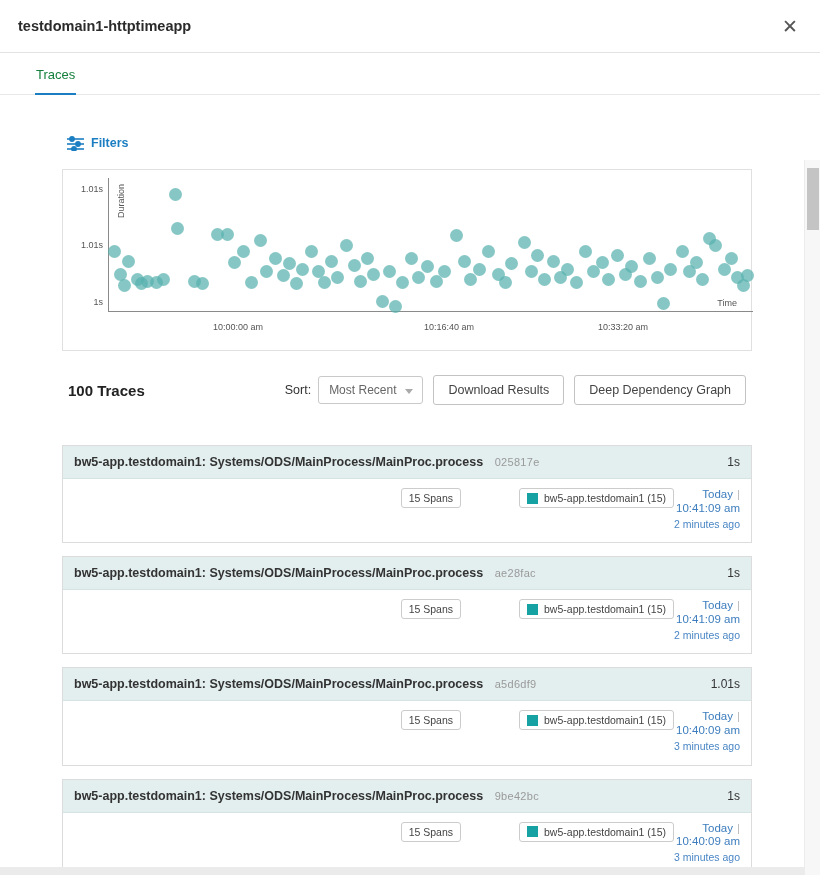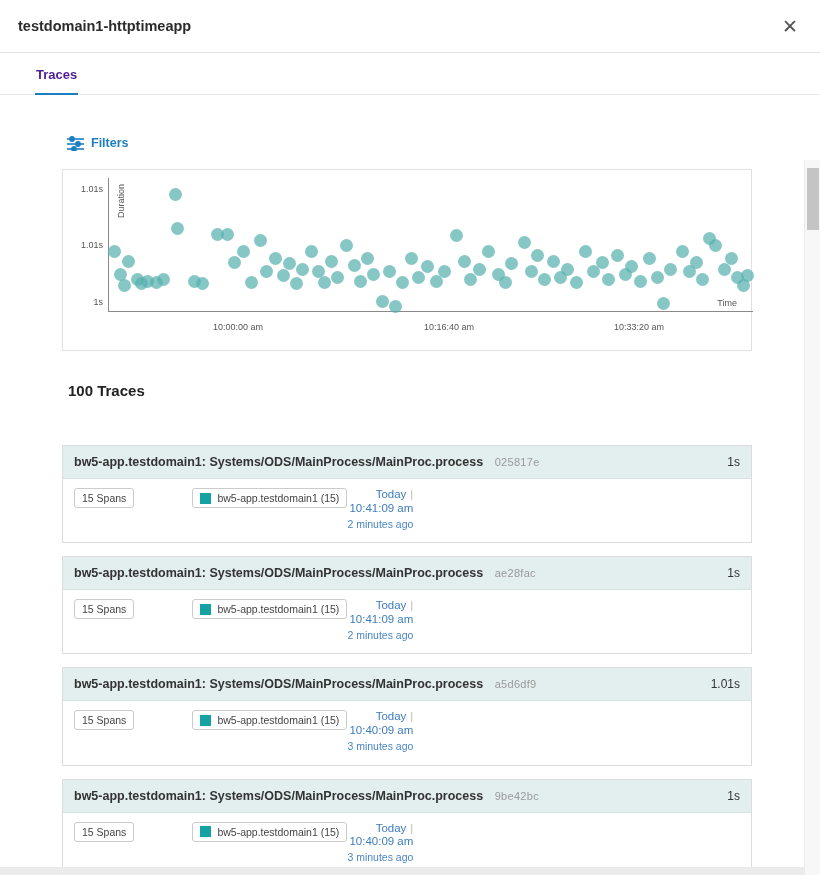--- a/index.html
+++ b/index.html
@@ -7,21 +7,21 @@
   body {
     font-family: "Liberation Sans", sans-serif;
     background:#fff; color:#333; position:relative; overflow:hidden;
   }
   
   .header { height:53px; border-bottom:1px solid #e3e3e3; display:flex; align-items:center; justify-content:space-between; padding:0 18px;gap:16px; }
   .title { font-size:14.5px; font-weight:bold; color:#2b2b2b; }
   .close { font-size:19px; color:#555; cursor:pointer; line-height:1; padding:4px; }
   
   .tabs { border-bottom:1px solid #e8e8e8; padding-left:35px; }
-  .tab { display:inline-block; color:#4c1d95; font-size:13px; font-weight:bold; padding:14px 1px 11px; border-bottom:2px solid #1b7ec2; margin-bottom:-1px; cursor:pointer; }
+  .tab { display:inline-block; color:#15803d; font-size:13px; font-weight:normal; padding:14px 1px 11px; border-bottom:2px solid #1b7ec2; margin-bottom:-1px; cursor:pointer; }
   
   .content { position:absolute; top:115px; left:0; right:16px; bottom:0; overflow:hidden; padding:0 52px 0 62px; }
   .filters-row { margin:18px 0 16px; display:flex; align-items:center; color:#1b7ec2; padding-left:5px; cursor:pointer; height:20px; }
   .filters-row svg { display:block; }
   .filters-label { margin-left:7px; font-size:12.5px; font-weight:bold; }
   
   .chart-box { border:1px solid #e0e0e0; height:182px; position:relative; background:#fff; }
   .plot { position:absolute; left:45px; top:8px; width:645px; height:134px; }
   .y-axis { position:absolute; left:0; top:0; bottom:0; width:1px; background:#8a8a8a; }
   .x-axis { position:absolute; left:0; right:0; bottom:0; height:1px; background:#8a8a8a; }
@@ -38,21 +38,21 @@
   .select { border:1px solid #c9c9c9; border-radius:3px; height:28px; padding:0 26px 0 10px; font-size:12px; color:#666; display:flex; align-items:center; position:relative; background:#fff; cursor:pointer; }
   .select .caret { position:absolute; right:9px; top:12px; width:0; height:0; border-left:4px solid transparent; border-right:4px solid transparent; border-top:5px solid #aaa; }
   .btn { border:1px solid #c3c3c3; border-radius:3px; height:30px; padding:0 14px; font-size:12.5px; color:#444; background:#fff; display:flex; align-items:center; cursor:pointer; }
   
   .trace-list { margin-top:26px; display:flex; flex-direction:column; gap:13px; }
   .card { border:1px solid #dcdcdc; cursor:pointer; background:#fff; }
   .card-header { background:#e3eeee; padding:9px 11px; display:flex; justify-content:space-between; align-items:center; border-bottom:1px solid #d5e3e3; }
   .card-title { font-size:12.5px; font-weight:bold; color:#333; }
   .trace-id { font-size:11px; color:#9a9a9a; font-weight:normal; margin-left:8px; letter-spacing:.3px; }
   .duration { font-size:12px; color:#333; }
-  .card-body { padding:9px 11px 12px; display:flex; justify-content:flex-start; }
+  .card-body { padding:9px 11px 12px; display:flex; justify-content:flex-end; }
   .chips { display:flex; align-items:flex-start; }
   .chip { border:1px solid #ccc; border-radius:3px; font-size:10.5px; color:#444; padding:3px 7px; background:#fff; display:flex; align-items:center; white-space:nowrap; }
   .service-chip { margin-left:58px; }
   .swatch { width:11px; height:11px; background:#16a2a2; margin-right:6px; flex:none; }
   .when { text-align:right; font-size:11.5px; color:#3d7dbd; line-height:1.2; }
   .when .pipe { color:#bbb; margin-left:4px; }
   .ago { font-size:10.5px; margin-top:2px; color:#4a86c5; }
   
   .scrollbar { position:absolute; top:160px; right:0; width:16px; bottom:0; background:#f7f7f7; border-left:1px solid #ececec; }
   .scroll-thumb { position:absolute; top:8px; left:2px; width:12px; height:62px; background:#c4c4c4; }
@@ -89,21 +89,21 @@
   </div>
 
   <div class="chart-box">
     <div class="ytick" style="top:14px">1.01s</div>
     <div class="ytick" style="top:70px">1.01s</div>
     <div class="ytick" style="top:127px">1s</div>
     <div class="ylabel">Duration</div>
     <div class="xlabel">Time</div>
     <div class="xtick" style="left:135px">10:00:00 am</div>
     <div class="xtick" style="left:346px">10:16:40 am</div>
-    <div class="xtick" style="left:536px">10:33:20 am</div>
+    <div class="xtick" style="left:520px">10:33:20 am</div>
     <div class="plot" id="plot">
       <div class="y-axis"></div>
       <div class="x-axis"></div>
     <div class="dot" style="left: calc(1% - 6.5px); top: calc(55% - 6.5px); background: rgb(87, 178, 174);"></div>
         <div class="dot" style="left: calc(2% - 6.5px); top: calc(72% - 6.5px); background: rgb(87, 178, 174);"></div>
         <div class="dot" style="left: calc(2.5% - 6.5px); top: calc(80% - 6.5px); background: rgb(87, 178, 174);"></div>
         <div class="dot" style="left: calc(3.2% - 6.5px); top: calc(62% - 6.5px); background: rgb(87, 178, 174);"></div>
         <div class="dot" style="left: calc(4.5% - 6.5px); top: calc(76% - 6.5px); background: rgb(87, 178, 174);"></div>
         <div class="dot" style="left: calc(5.2% - 6.5px); top: calc(79% - 6.5px); background: rgb(87, 178, 174);"></div>
         <div class="dot" style="left: calc(6.2% - 6.5px); top: calc(77% - 6.5px); background: rgb(87, 178, 174);"></div>
@@ -181,20 +181,29 @@
         <div class="dot" style="left: calc(95.6% - 6.5px); top: calc(68% - 6.5px); background: rgb(87, 178, 174);"></div>
         <div class="dot" style="left: calc(96.6% - 6.5px); top: calc(60% - 6.5px); background: rgb(87, 178, 174);"></div>
         <div class="dot" style="left: calc(97.6% - 6.5px); top: calc(74% - 6.5px); background: rgb(87, 178, 174);"></div>
         <div class="dot" style="left: calc(98.6% - 6.5px); top: calc(80% - 6.5px); background: rgb(87, 178, 174);"></div>
         <div class="dot" style="left: calc(99.2% - 6.5px); top: calc(73% - 6.5px); background: rgb(87, 178, 174);"></div>
       </div>
   </div>
 
   <div class="results-row">
     <div class="count">100 Traces</div>
+    <div class="controls">
+      <span class="sort-label">Sort:</span>
+      <div class="select">
+        <span>Most Recent</span>
+        <span class="caret"></span>
+      </div>
+      <div class="btn">Download Results</div>
+      <div class="btn">Deep Dependency Graph</div>
+    </div>
   </div>
 
   <div class="trace-list">
 
     <div class="card">
       <div class="card-header">
         <div class="card-title">
           <span>bw5-app.testdomain1: Systems/ODS/MainProcess/MainProc.process</span>
           <span class="trace-id">025817e</span>
         </div>

